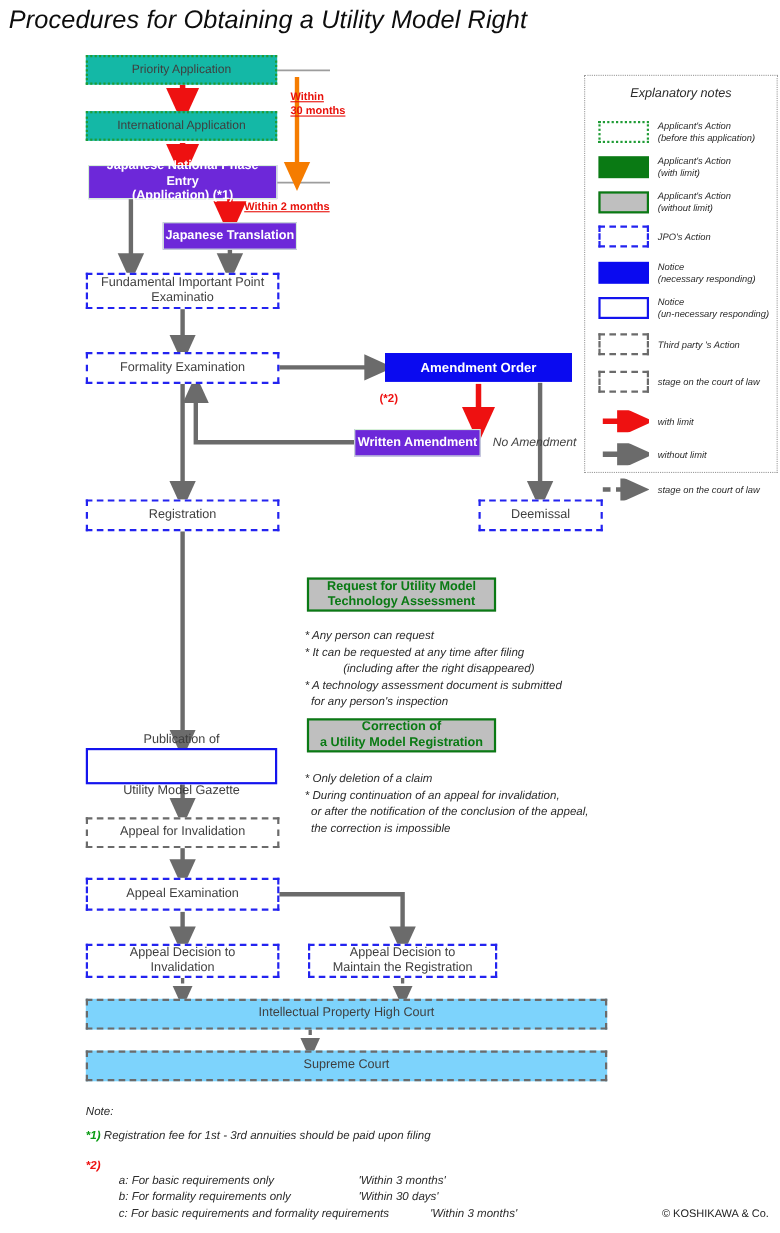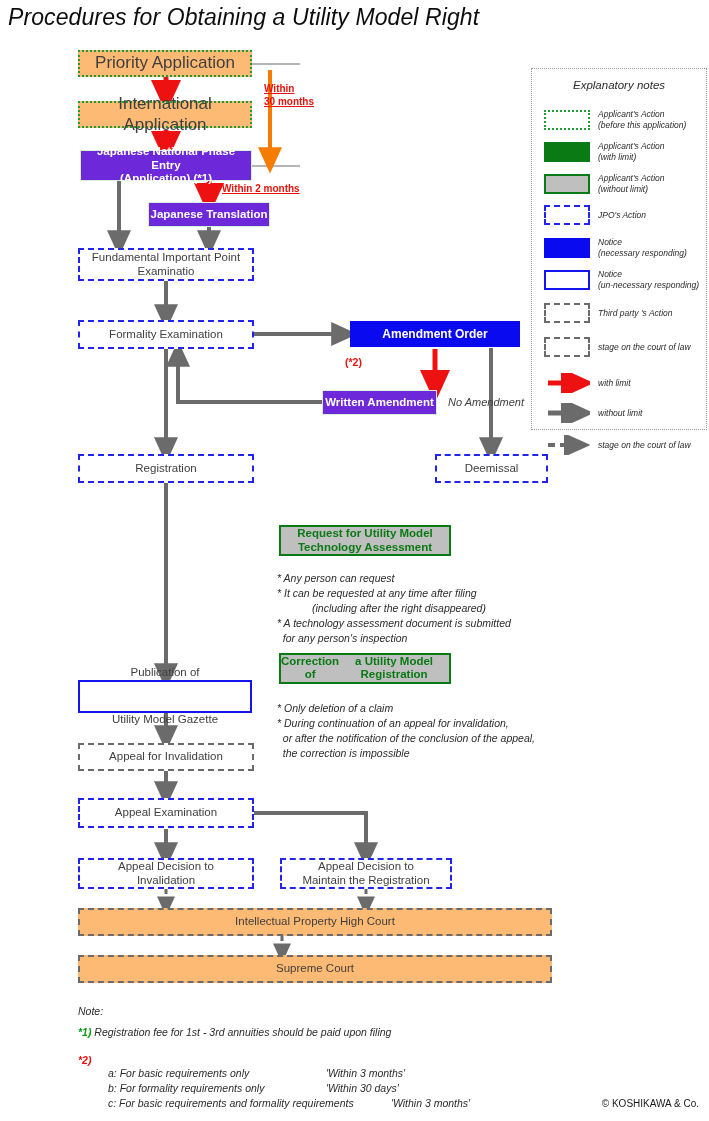--- a/index.html
+++ b/index.html
@@ -5,29 +5,29 @@
   html,body{margin:0;padding:0;background:#ffffff;}
   body{width:709px;height:1121px;position:relative;overflow:hidden;
        font-family:"Liberation Sans", sans-serif;color:#231f20;}
   .stage{position:absolute;left:0;top:0;width:709px;height:1121px;}
 
   #title{position:absolute;left:8px;top:4px;font-size:23px;font-style:italic;
          font-weight:400;letter-spacing:.1px;color:#0d0d0d;white-space:nowrap;}
 
   .node{position:absolute;box-sizing:border-box;display:flex;align-items:center;
         justify-content:center;text-align:center;line-height:1.18;}
-  .n-dotgreen{border:2px dotted #1f9c35;background:#fdba74;color:#3f3f3f;font-size:17px;}
+  .n-dotgreen{border:2px dotted #1f9c35;background:#14b8a6;color:#3f3f3f;font-size:11px;}
   .n-green{background:#6d28d9;border:1px solid #d6f0d8;color:#fff;font-weight:bold;font-size:11.5px;}
   .n-greengray{background:#bfbfbf;border:2px solid #0a7a14;color:#0a7a14;font-weight:bold;font-size:11.5px;}
   .n-bluedash{border:2px dashed #2323f0;background:#fff;color:#3f3f3f;font-size:11.5px;}
   .n-bluefill{background:#0a0af0;color:#fff;font-weight:bold;font-size:12px;border:1px solid #0a0af0;}
   .n-bluesolid{border:2px solid #1414ee;background:#fff;color:#3f3f3f;font-size:11.5px;}
   .n-graydashdot{border:2px dashed #6b6b6b;background:#fff;color:#3f3f3f;font-size:11.5px;
                  border-style:dashed;}
-  .n-graydash{border:2px dashed #6b6b6b;background:#fdba74;color:#3f3f3f;font-size:11.5px;}
+  .n-graydash{border:2px dashed #6b6b6b;background:#7dd3fc;color:#3f3f3f;font-size:11.5px;}
 
   svg.wires{position:absolute;left:0;top:0;width:709px;height:1121px;pointer-events:none;}
 
   .lbl{position:absolute;font-size:10px;line-height:1.15;}
   .lbl-red{color:#e8120c;font-weight:bold;text-decoration:underline;}
   .lbl-ital{font-style:italic;color:#3f3f3f;font-size:11px;}
   .lbl-red2{color:#ee1111;font-weight:bold;font-size:10.5px;}
 
   #legend{position:absolute;left:531px;top:68px;width:174px;height:360px;
           border:1px dotted #9a9a9a;background:#fff;}
@@ -159,21 +159,21 @@
     <span>Request for Utility Model</span>
     <span>Technology Assessment</span>
   </div>
 
   <div class="note-blk" style="left:277px;top:571px;">* Any person can request
 * It can be requested at any time after filing
             (including after the right disappeared)
 * A technology assessment document is submitted
   for any person's inspection</div>
 
-  <div class="node n-greengray" style="left:279px;top:653px;width:172px;height:31px;flex-direction:row;align-items:flex-end;">
+  <div class="node n-greengray" style="left:279px;top:653px;width:172px;height:31px;flex-direction:column;">
     <span>Correction of</span>
     <span>a Utility Model Registration</span>
   </div>
 
   <div class="note-blk" style="left:277px;top:701px;">* Only deletion of a claim
 * During continuation of an appeal for invalidation,
   or after the notification of the conclusion of the appeal,
   the correction is impossible</div>
 
   <div class="node n-bluesolid" style="left:78px;top:680px;width:174px;height:33px;flex-direction:column;gap:33px;">

